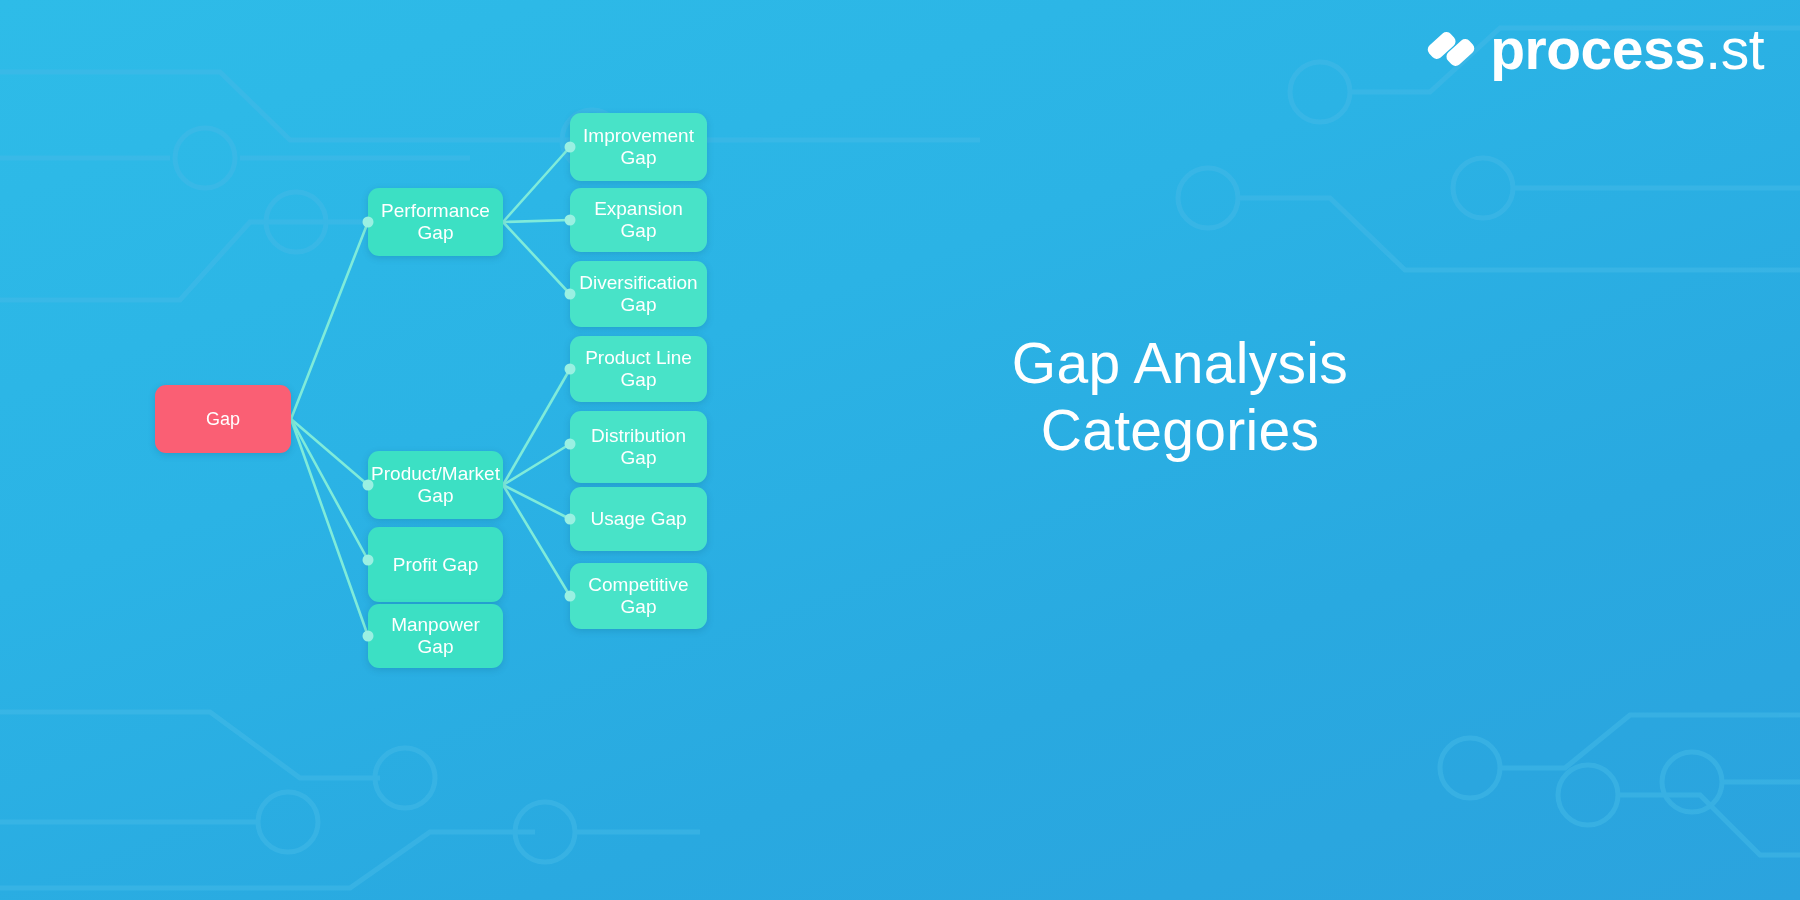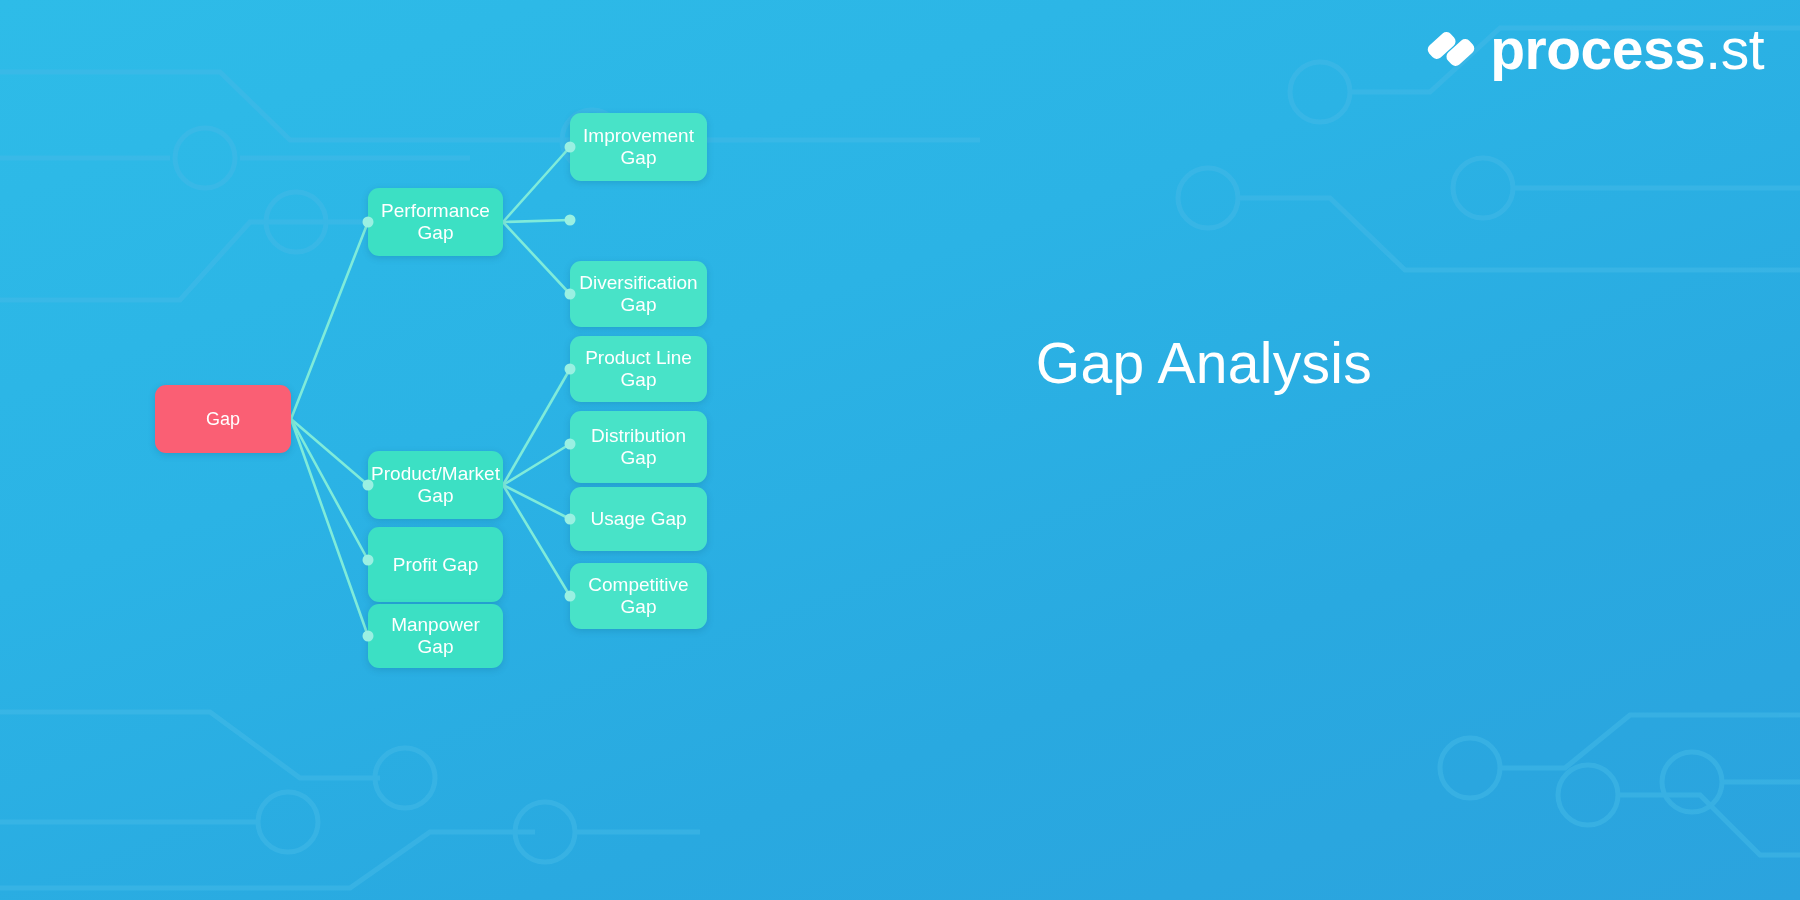--- a/index.html
+++ b/index.html
@@ -41,21 +41,21 @@
     line-height: 1;
     letter-spacing: -0.5px;
     white-space: nowrap;
     font-weight: 700;
   }
   #brand-word .tld { font-weight: 400; }
 
   
   #headline {
     position: absolute;
-    left: 954px;
+    left: 930px;
     top: 330px;
     width: 500px;
     text-align: center;
     color: #FFFFFF;
     font-size: 57px;
     line-height: 1.17;
     font-weight: 400;
     letter-spacing: 0.3px;
   }
   #headline .hl-line { display: block; white-space: nowrap; }
@@ -158,20 +158,21 @@
         <rect x="27" y="27" width="30" height="17" rx="6" transform="rotate(-42 42 36)"></rect>
       </g>
     </svg>
     <div id="brand-word">
       <span>process</span><span class="tld">.st</span>
     </div>
   </div>
 
   <div id="headline">
     <span class="hl-line">Gap Analysis</span>
+    <span class="hl-line">Categories</span>
   </div>
 
   <div id="mindmap">
     <svg id="edges" viewBox="0 0 1800 900" xmlns="http://www.w3.org/2000/svg" aria-hidden="true">
         <line x1="291" y1="419" x2="368" y2="222" stroke="#7FEBDA" stroke-width="2.6" stroke-linecap="round"></line>
         <line x1="291" y1="419" x2="368" y2="485" stroke="#7FEBDA" stroke-width="2.6" stroke-linecap="round"></line>
         <line x1="291" y1="419" x2="368" y2="560" stroke="#7FEBDA" stroke-width="2.6" stroke-linecap="round"></line>
         <line x1="291" y1="419" x2="368" y2="636" stroke="#7FEBDA" stroke-width="2.6" stroke-linecap="round"></line>
         <line x1="503" y1="222" x2="570" y2="147" stroke="#7FEBDA" stroke-width="2.6" stroke-linecap="round"></line>
         <line x1="503" y1="222" x2="570" y2="220" stroke="#7FEBDA" stroke-width="2.6" stroke-linecap="round"></line>
@@ -198,20 +199,23 @@
       </div>
       <div class="conn-dot" style="left: 368px; top: 560px;"></div>
       <div class="node node-branch" style="left: 368px; top: 604px; width: 135px; height: 64px;">
         <span class="label"><span>Manpower Gap</span></span>
       </div>
       <div class="conn-dot" style="left: 368px; top: 636px;"></div>
       <div class="node node-leaf" style="left: 570px; top: 113px; width: 137px; height: 68px;">
         <span class="label"><span>Improvement</span><span class="l2">Gap</span></span>
       </div>
       <div class="conn-dot" style="left: 570px; top: 147px;"></div>
+      <div class="node node-leaf" style="left: 570px; top: 188px; width: 137px; height: 64px;">
+        <span class="label"><span>Expansion Gap</span></span>
+      </div>
       <div class="conn-dot" style="left: 570px; top: 220px;"></div>
       <div class="node node-leaf" style="left: 570px; top: 261px; width: 137px; height: 66px;">
         <span class="label"><span>Diversification</span><span class="l2">Gap</span></span>
       </div>
       <div class="conn-dot" style="left: 570px; top: 294px;"></div>
       <div class="node node-leaf" style="left: 570px; top: 336px; width: 137px; height: 66px;">
         <span class="label"><span>Product Line</span><span class="l2">Gap</span></span>
       </div>
       <div class="conn-dot" style="left: 570px; top: 369px;"></div>
       <div class="node node-leaf" style="left: 570px; top: 411px; width: 137px; height: 72px;">

